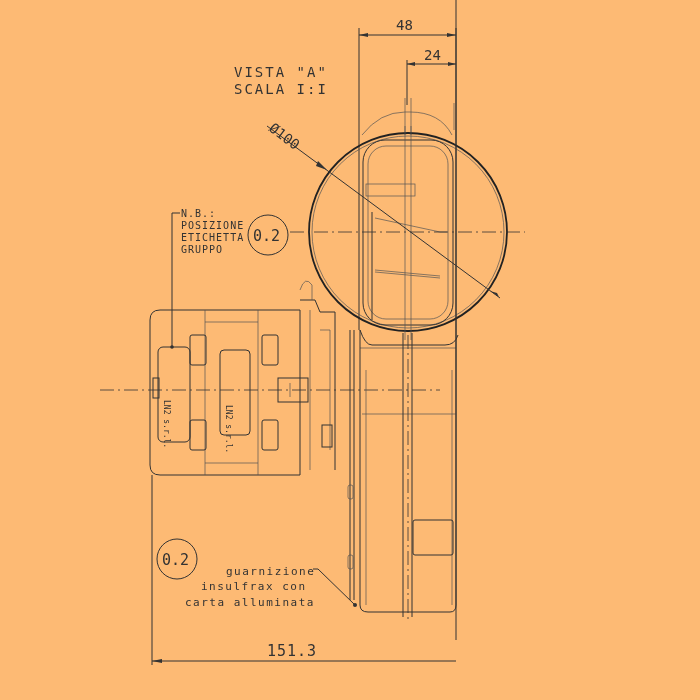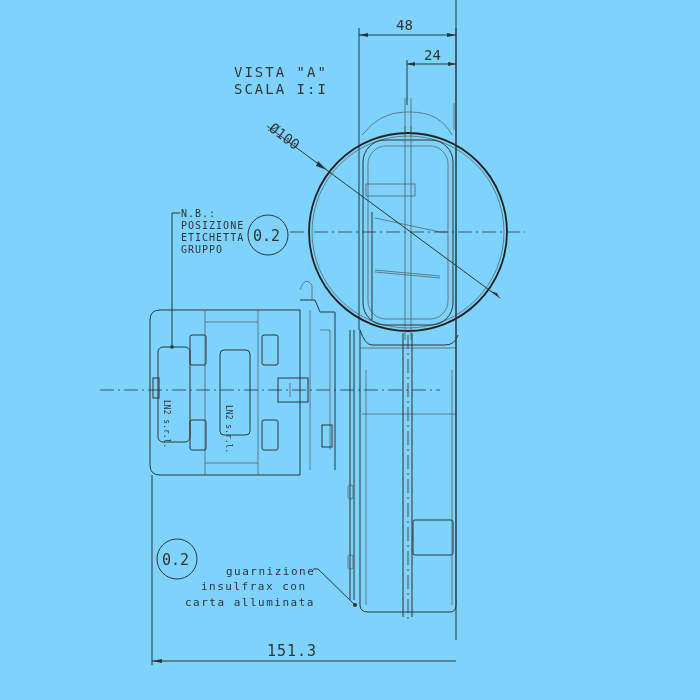--- a/index.html
+++ b/index.html
@@ -1,16 +1,16 @@
 <!DOCTYPE html>
 <html><head>
 <meta charset="utf-8">
 <style>
   html, body { margin: 0; padding: 0; background: #ffffff; }
-  #canvas { position: relative; width: 700px; height: 700px; overflow: hidden; background: #7dd3fc; }
+  #canvas { position: relative; width: 700px; height: 700px; overflow: hidden; background: #fdba74; }
   svg { position: absolute; left: 0; top: 0; }
   .txt { font-family: "DejaVu Sans Mono", monospace; fill: #333; }
   .ln { stroke: #333; fill: none; stroke-width: 1; }
   .thin { stroke: #555; fill: none; stroke-width: 0.7; }
   .thick { stroke: #222; fill: none; stroke-width: 1.8; }
   .center { stroke: #333; fill: none; stroke-width: 0.8; stroke-dasharray: 14 4 2 4; }
 </style>
 </head>
 <body>
 

